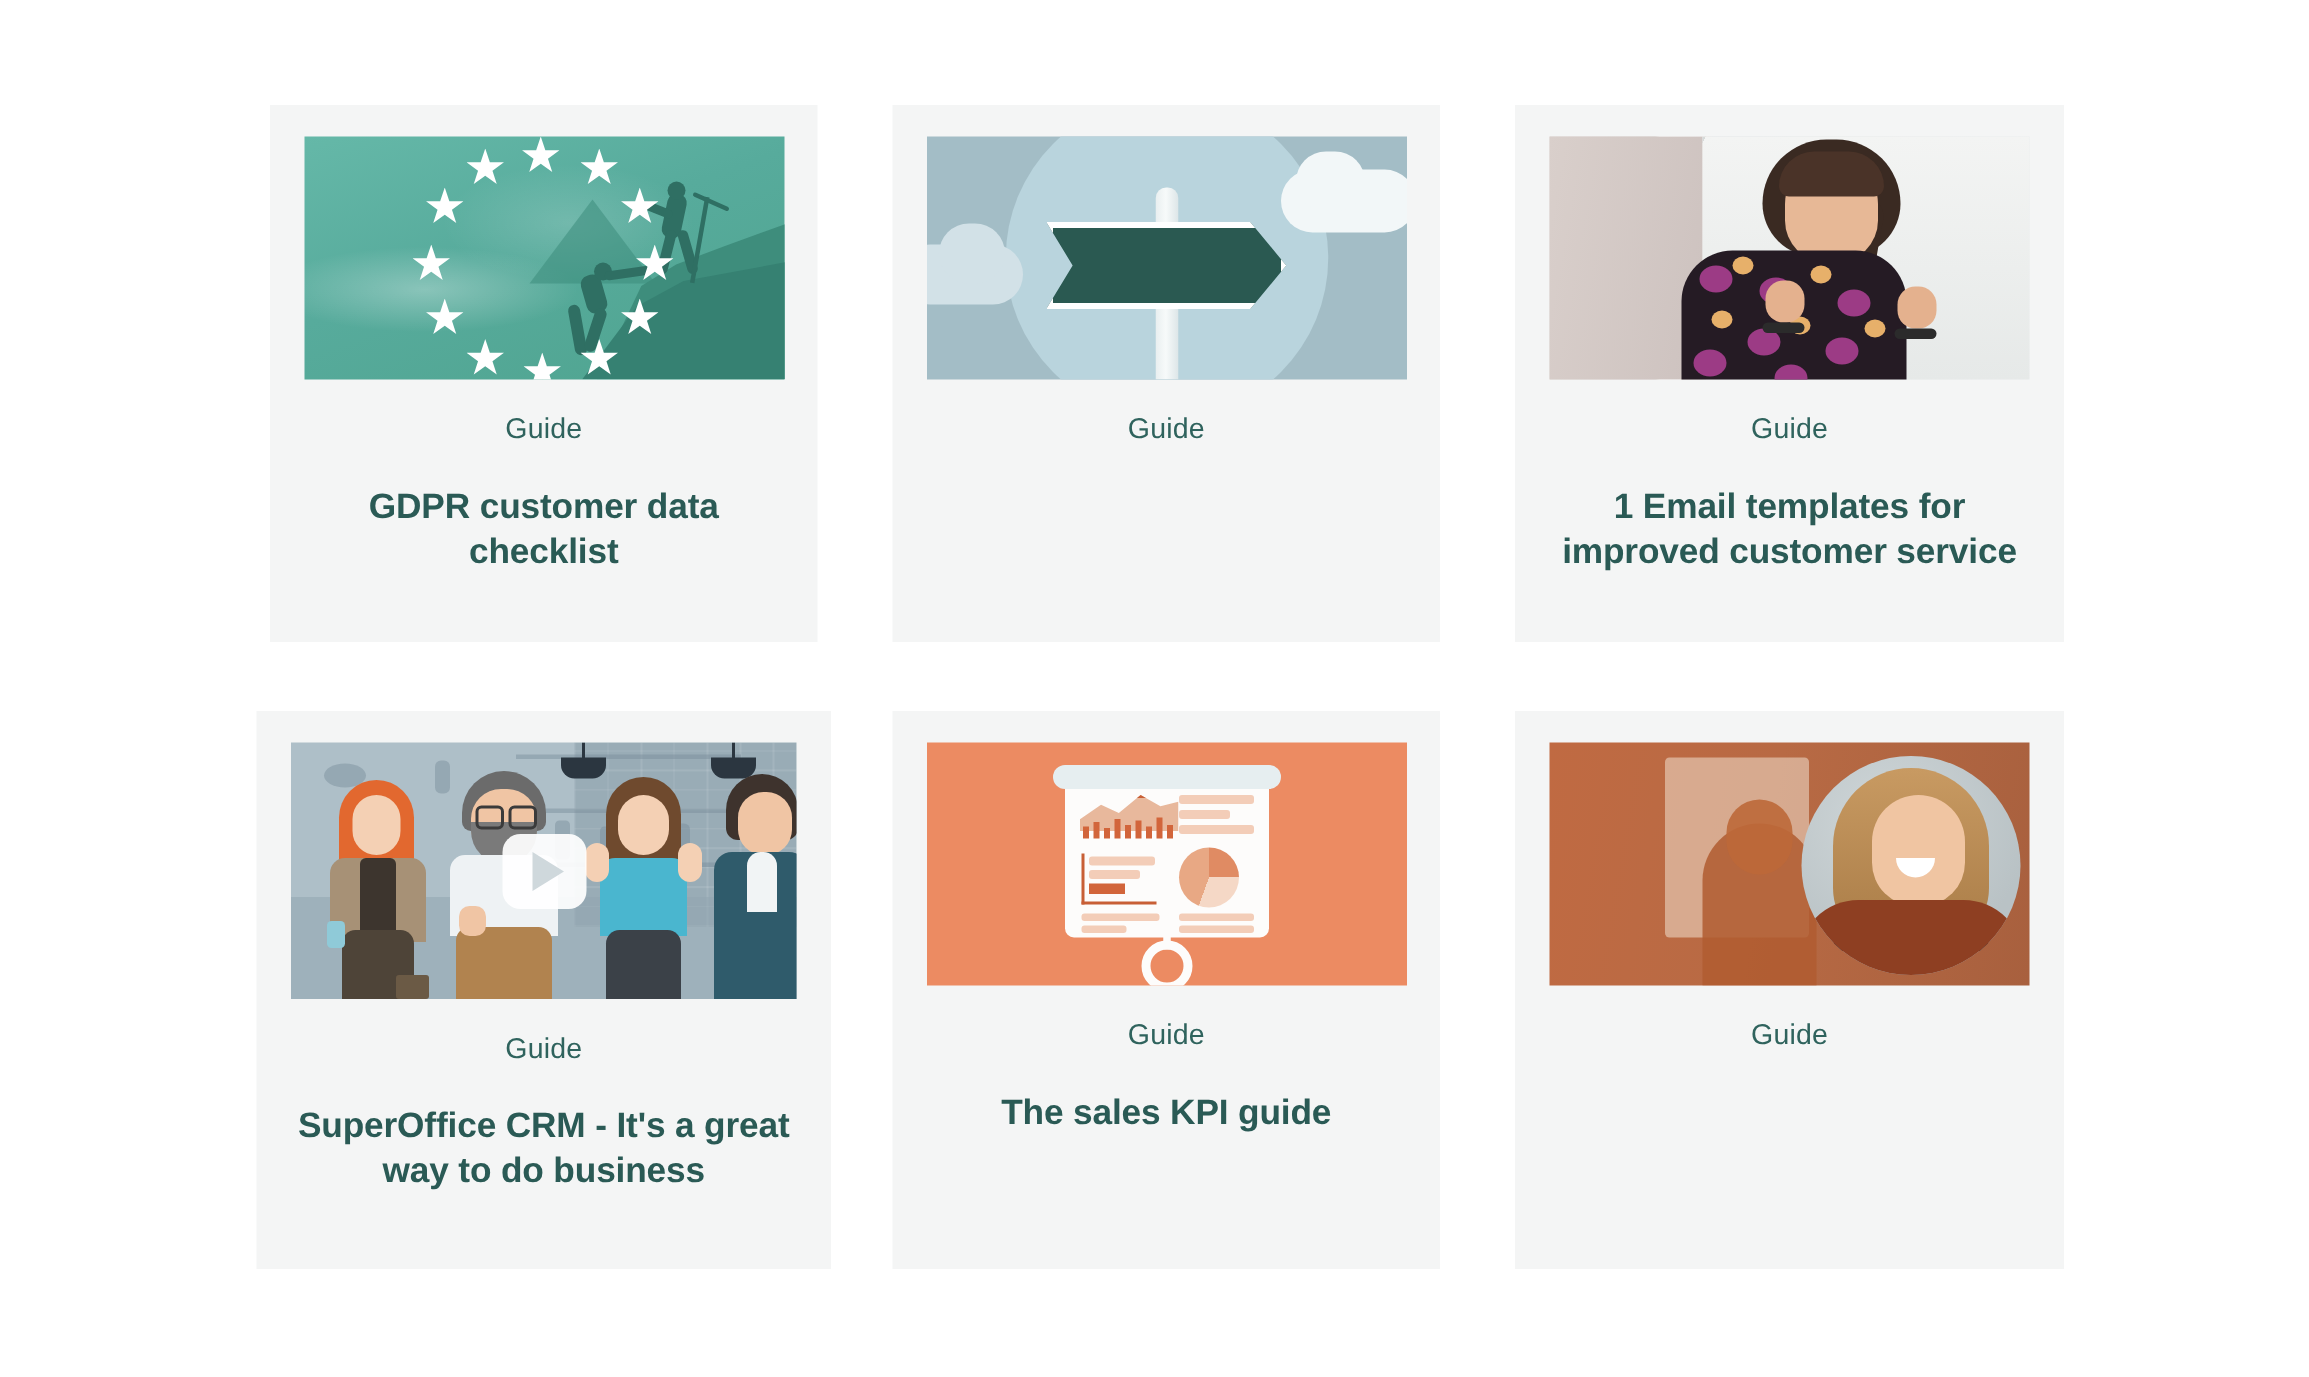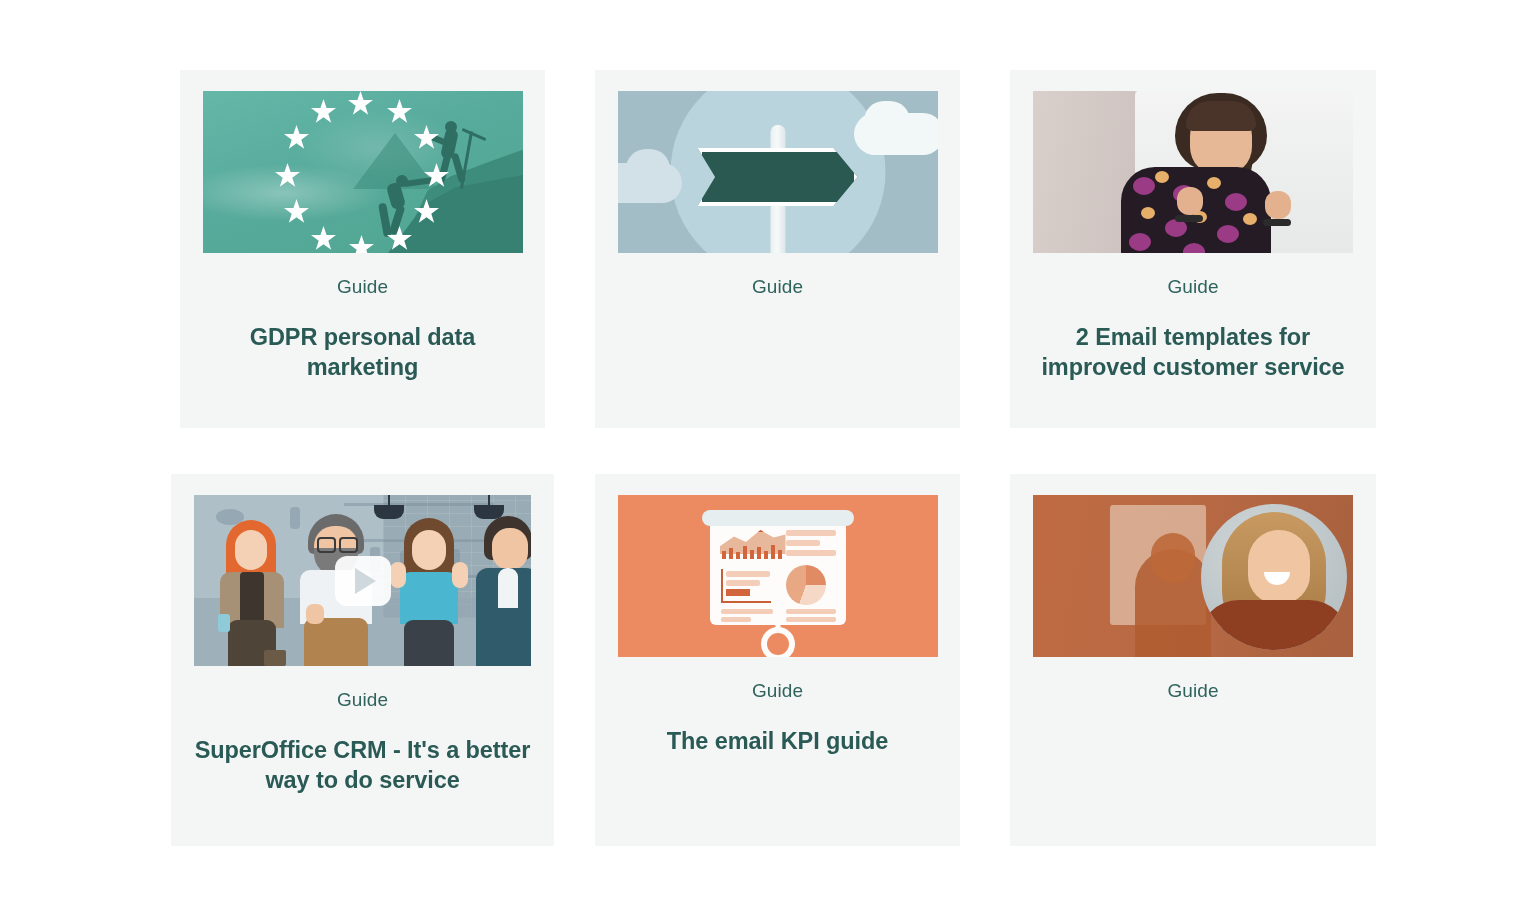--- a/index.html
+++ b/index.html
@@ -328,21 +328,21 @@
         <div class="star" style="left:211px;top:108px;"></div>
         <div class="star" style="left:184px;top:135px;"></div>
         <div class="star" style="left:146px;top:144px;"></div>
         <div class="star" style="left:108px;top:135px;"></div>
         <div class="star" style="left:81px;top:108px;"></div>
         <div class="star" style="left:72px;top:72px;"></div>
         <div class="star" style="left:81px;top:34px;"></div>
         <div class="star" style="left:108px;top:8px;"></div>
       </div>
       <div class="kicker">Guide</div>
-      <div class="title">GDPR personal data marketing</div>
+      <div class="title">GDPR customer data checklist</div>
     </div>
 
     <div class="card r1">
       <div class="thumb art-sign">
         <div class="disc"></div>
         <div class="cloud left" style="left:-18px;top:72px;width:82px;height:40px;"></div>
         <div class="cloud left" style="left:8px;top:58px;width:44px;height:40px;"></div>
         <div class="cloud" style="right:-6px;top:22px;width:90px;height:42px;"></div>
         <div class="cloud" style="right:28px;top:10px;width:46px;height:40px;"></div>
         <div class="post"></div>
@@ -372,21 +372,21 @@
           <div class="fl y" style="left:122px;top:46px;"></div>
           <div class="fl" style="left:8px;top:66px;"></div>
           <div class="fl" style="left:62px;top:76px;"></div>
         </div>
         <div class="fist" style="left:144px;top:96px;"></div>
         <div class="band" style="left:142px;top:124px;"></div>
         <div class="fist" style="left:232px;top:100px;"></div>
         <div class="band" style="left:230px;top:128px;"></div>
       </div>
       <div class="kicker">Guide</div>
-      <div class="title">2 Email templates for improved customer service</div>
+      <div class="title">1 Email templates for improved customer service</div>
     </div>
 
     <div class="card r2 wide">
       <div class="thumb art-video">
         <div class="brick"></div>
         <div class="shelf" style="left:150px;top:8px;width:150px;height:3px;"></div>
         <div class="shelf" style="left:150px;top:44px;width:150px;height:3px;"></div>
         <div class="shelf" style="left:150px;top:80px;width:150px;height:3px;"></div>
         <div class="shelf" style="left:176px;top:52px;width:10px;height:26px;border-radius:3px;"></div>
         <div class="shelf" style="left:206px;top:56px;width:12px;height:22px;border-radius:3px;"></div>
@@ -435,21 +435,21 @@
           <div class="ph" style="left:16px;top:14px;width:36px;height:42px;border-radius:17px;background:#f0c5a4;"></div>
           <div class="pbody" style="left:0px;top:54px;width:62px;height:98px;background:#2f5b6b;border-radius:12px 12px 0 0;"></div>
           <div class="pbody" style="left:22px;top:54px;width:20px;height:40px;background:#f1f4f5;"></div>
         </div>
 
         <div class="play">
           <div class="tri"></div>
         </div>
       </div>
       <div class="kicker">Guide</div>
-      <div class="title">SuperOffice CRM - It's a better way to do service</div>
+      <div class="title">SuperOffice CRM - It's a great way to do business</div>
     </div>
 
     <div class="card r2">
       <div class="thumb art-kpi">
         <div class="screen">
           <div class="spark" style="left:10px;top:12px;"></div>
           <div class="bar" style="left:12px;top:34px;width:4px;height:8px;"></div>
           <div class="bar" style="left:19px;top:31px;width:4px;height:11px;"></div>
           <div class="bar" style="left:26px;top:35px;width:4px;height:7px;"></div>
           <div class="bar" style="left:33px;top:29px;width:4px;height:13px;"></div>
@@ -470,21 +470,21 @@
           <div class="line-el" style="left:11px;top:92px;width:52px;height:5px;"></div>
           <div class="line-el" style="left:11px;top:100px;width:30px;height:5px;"></div>
           <div class="line-el" style="left:76px;top:92px;width:50px;height:5px;"></div>
           <div class="line-el" style="left:76px;top:100px;width:50px;height:5px;"></div>
         </div>
         <div class="rail"></div>
         <div class="cord"></div>
         <div class="ring"></div>
       </div>
       <div class="kicker">Guide</div>
-      <div class="title">The email KPI guide</div>
+      <div class="title">The sales KPI guide</div>
     </div>
 
     <div class="card r2">
       <div class="thumb art-photo2">
         <div class="bgwin"></div>
         <div class="bgperson"></div>
         <div class="bgheadp"></div>
         <div class="circ">
           <div class="hair2"></div>
           <div class="face2"></div>

